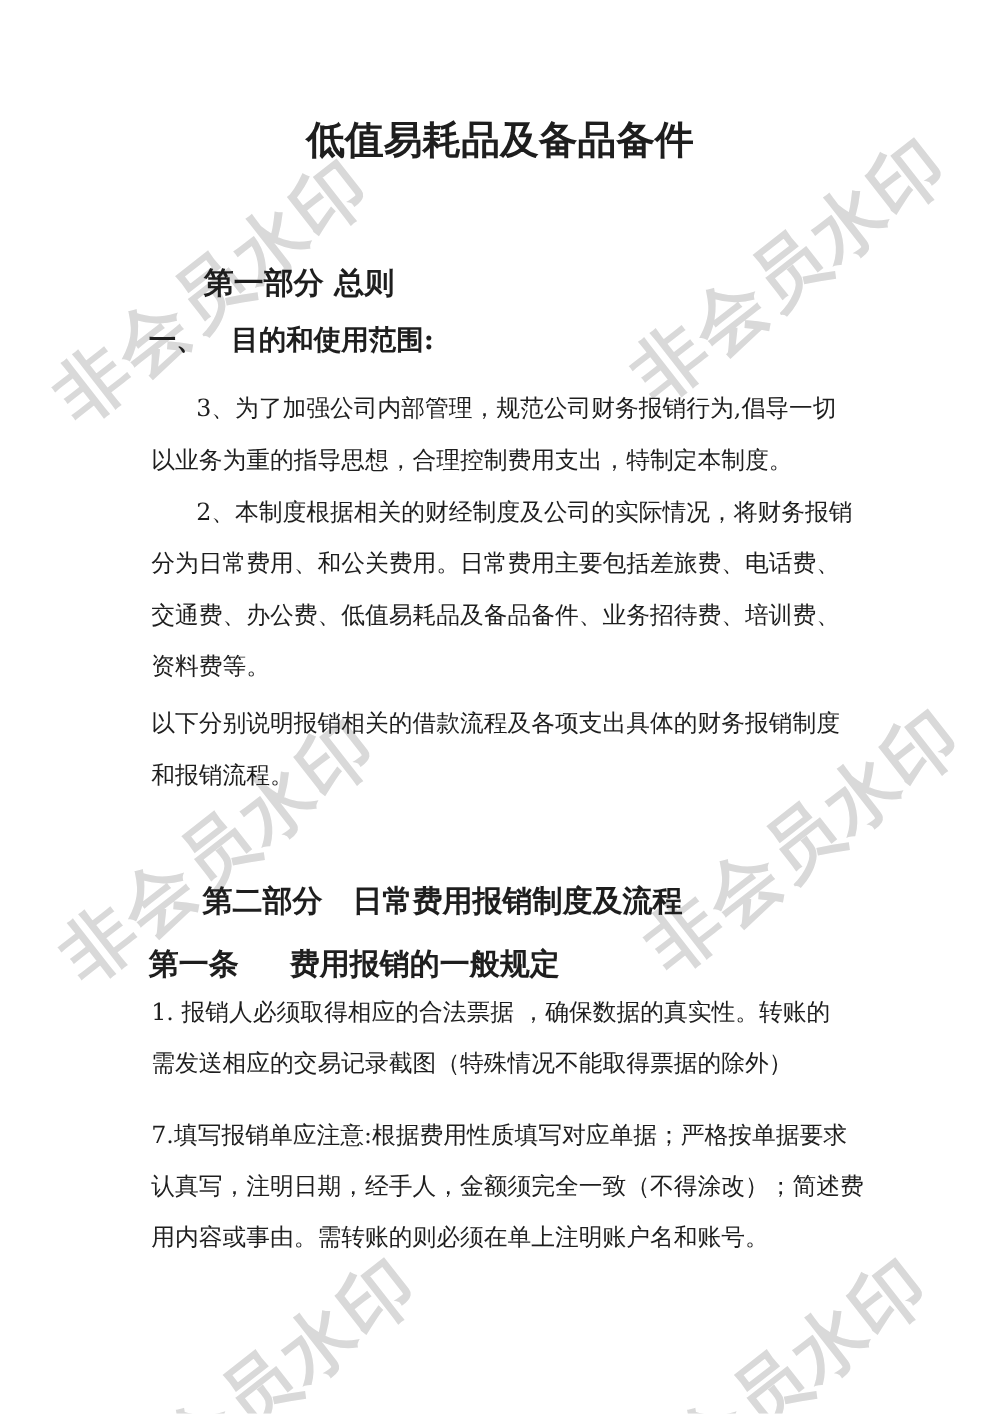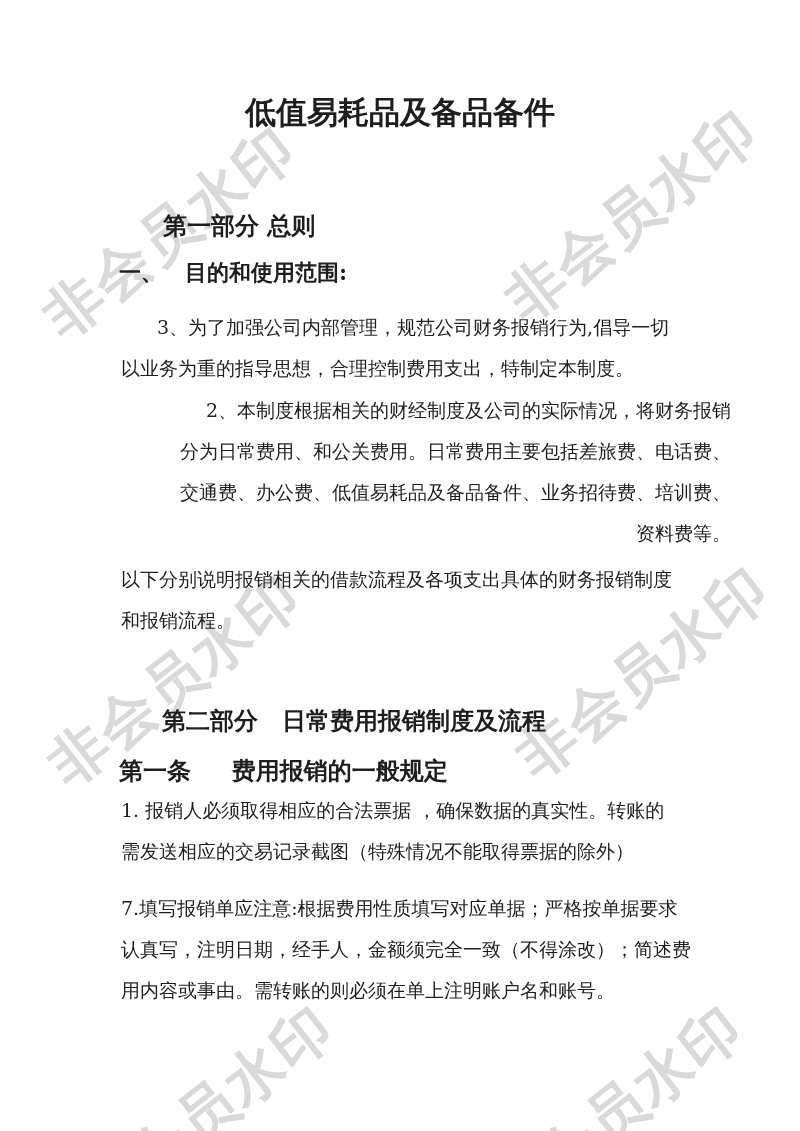--- a/index.html
+++ b/index.html
@@ -61,21 +61,21 @@
     text-align: center;
   }
   .para {
     left: 121px;
     width: 610px;
     font-size: 19px;
     line-height: 41px;
   }
   .para.indent { text-indent: 36px; }
   .p1 { top: 307px; }
-  .p2 { top: 390px; text-align: right; }
+  .p2 { top: 390px; }
   .p3 { top: 559px; }
   .p4 { top: 790px; }
   .p5 { top: 888px; }
 </style>
 </head>
 <body>
 
 <div class="page">
 
   <div class="wm-layer">

